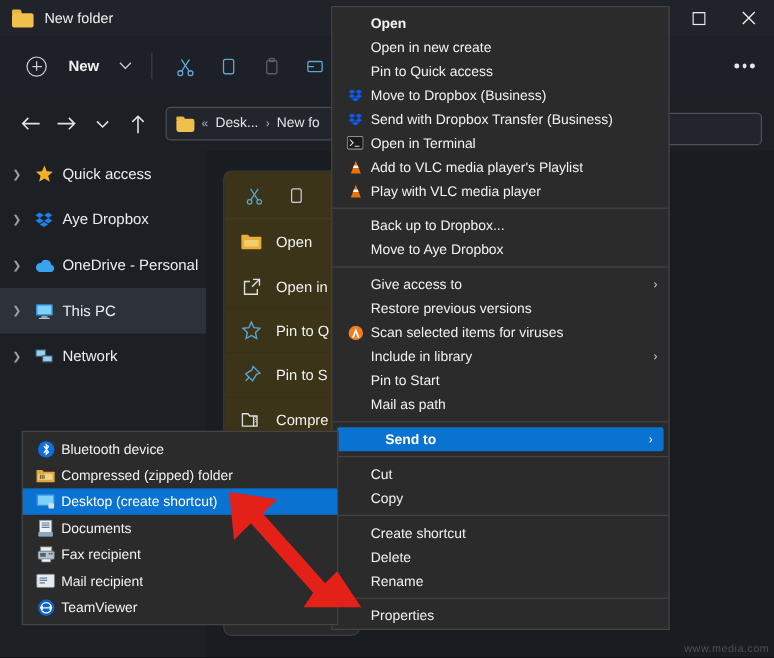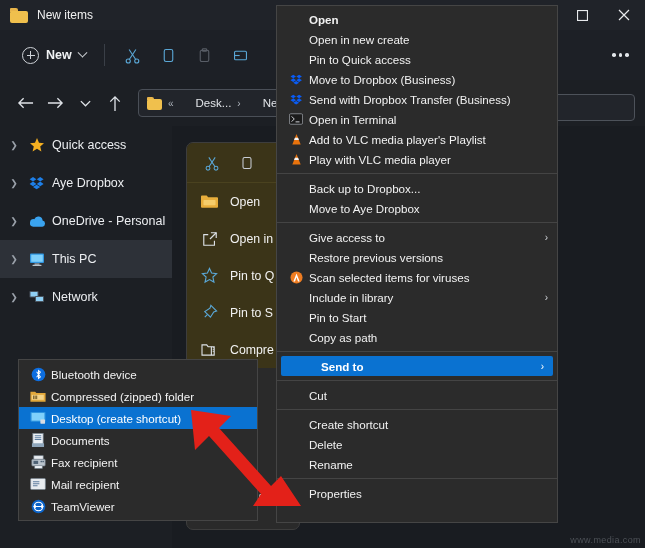--- a/index.html
+++ b/index.html
@@ -39,21 +39,21 @@
   }
   .win-btn svg { display: block; }
 
   
   .toolbar {
     position: absolute; left: 0; top: 30px; width: 645px; height: 50px;
     background: #1d2026;
     display: flex; align-items: center;
   }
   .new-btn {
-    display: flex; align-items: center; gap: 7px; margin-left: 14px;
+    display: flex; align-items: center; gap: 18px; margin-left: 14px;
     padding: 4px 8px; border-radius: 4px;
   }
   .plus-circle {
     width: 17px; height: 17px; border: 1.3px solid #cfd3d8; border-radius: 50%;
     position: relative;
   }
   .plus-circle::before, .plus-circle::after {
     content: ''; position: absolute; background: #cfd3d8;
   }
   .plus-circle::before { left: 3.5px; top: 7.2px; width: 8px; height: 1.3px; }
@@ -83,21 +83,21 @@
   }
   .nav-btn:first-child { margin-left: 10px; }
   .addr-box {
     margin-left: 8px; height: 28px; flex: 1; max-width: 397px;
     border: 1px solid #4a4f57; border-radius: 4px; background: #22252b;
     display: flex; align-items: center; padding: 0 8px; gap: 6px;
   }
   .addr-folder { width: 15px; height: 13px; position: relative; }
   .addr-folder .tab { position:absolute; left:0; top:0; width:7px; height:3px; background:#e8b44a; border-radius:1px 2px 0 0;}
   .addr-folder .body { position:absolute; left:0; top:2.5px; width:15px; height:10.5px; background:#f0c04d; border-radius:2px;}
-  .crumb { font-size: 11.5px; color: #e2e5e9; margin-left: 16px; }
+  .crumb { font-size: 11.5px; color: #e2e5e9; }
   .crumb-sep { font-size: 10px; color: #aeb4bc; }
   .search-box {
     position: absolute; right: 10px; top: 94px; width: 95px; height: 27px;
     border: 1px solid #4d525a; border-radius: 4px; background: #22252b;
   }
 
   
   .navpane {
     position: absolute; left: 0; top: 126px; width: 172px; height: 422px;
     background: #1c1f24;
@@ -138,21 +138,21 @@
   .mi .arrow { margin-right: 9px; font-size: 10px; color: #cfd3d8; }
   .mi.sel .arrow { color: #fff; }
   .msep { height: 1px; background: #444; margin: 4px 0; }
 
   
   #ctx-main { left: 276px; top: 5px; width: 282px; }
   #ctx-main .mi { height: 20px; }
   #ctx-main .mlabel { padding-left: 2px; }
 
   
-  #ctx-sendto { left: 18px; top: 359px; width: 240px; background: #2b2b2b; }
+  #ctx-sendto { left: 18px; top: 359px; width: 264px; background: #2b2b2b; }
   #ctx-sendto .mi { height: 22px; padding-left: 6px; }
   #ctx-sendto .mico { flex: 0 0 26px; width: 26px; }
 
   
   #ctx-win11 {
     left: 186px; top: 142px; width: 114px; height: 388px;
     background: #2a2a2a; border: 1px solid #3d3d3d; border-radius: 7px;
     overflow: hidden; font-size: 12.3px;
   }
   #ctx-win11 .w11-head {
@@ -178,21 +178,21 @@
 </head>
 <body>
 
 <div id="root">
 
   <div class="titlebar">
     <div class="tb-folder-icon">
       <div class="tab"></div>
         <div class="body"></div>
     </div>
-    <div class="tb-title">New items</div>
+    <div class="tb-title">New folder</div>
     <div class="win-btns">
       <div class="win-btn">
         <svg width="11" height="11" viewBox="0 0 11 11">
             <rect x="0.5" y="0.5" width="10" height="10" fill="none" stroke="#e8eaed" stroke-width="1.2"></rect>
           </svg>
       </div>
       <div class="win-btn">
         <svg width="12" height="12" viewBox="0 0 12 12">
             <path d="M1 1 L11 11 M11 1 L1 11" stroke="#e8eaed" stroke-width="1.2" fill="none"></path>
           </svg>
@@ -532,41 +532,45 @@
         <span class="mico"></span>
         <span class="mlabel">Include in library</span>
         <span class="arrow">›</span>
       </div>
       <div class="mi">
         <span class="mico"></span>
         <span class="mlabel">Pin to Start</span>
       </div>
       <div class="mi">
         <span class="mico"></span>
-        <span class="mlabel">Copy as path</span>
+        <span class="mlabel">Mail as path</span>
       </div>
     </div>
 
     <div class="msep"></div>
 
     <div style="padding:0 4px;">
       <div class="mi sel" style="border-radius:2px;padding-left:16px;">
         <span class="mico"></span>
         <span class="mlabel" style="font-weight:bold;">Send to</span>
         <span class="arrow">›</span>
       </div>
     </div>
 
     <div class="msep"></div>
 
     <div>
       <div class="mi">
         <span class="mico"></span>
         <span class="mlabel">Cut</span>
       </div>
+      <div class="mi">
+        <span class="mico"></span>
+        <span class="mlabel">Copy</span>
+      </div>
     </div>
 
     <div class="msep"></div>
 
     <div>
       <div class="mi">
         <span class="mico"></span>
         <span class="mlabel">Create shortcut</span>
       </div>
       <div class="mi">
@@ -574,21 +578,21 @@
         <span class="mlabel">Delete</span>
       </div>
       <div class="mi">
         <span class="mico"></span>
         <span class="mlabel">Rename</span>
       </div>
     </div>
 
     <div class="msep"></div>
 
-    <div style="padding-bottom:19px;">
+    <div style="padding-bottom:1px;">
       <div class="mi">
         <span class="mico"></span>
         <span class="mlabel">Properties</span>
       </div>
     </div>
   </div>
 
   <div class="menu" id="ctx-sendto">
     <div style="padding:3px 0;">
 

